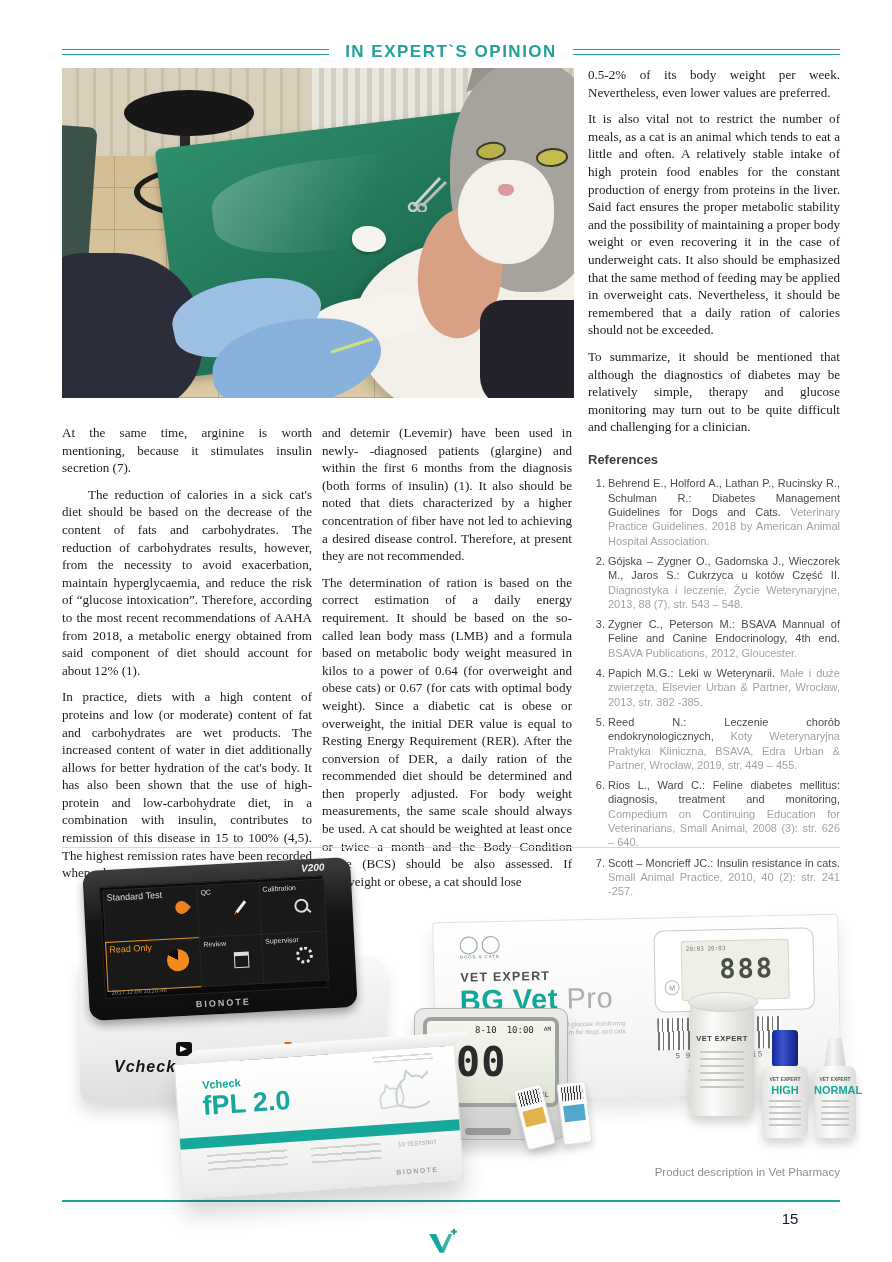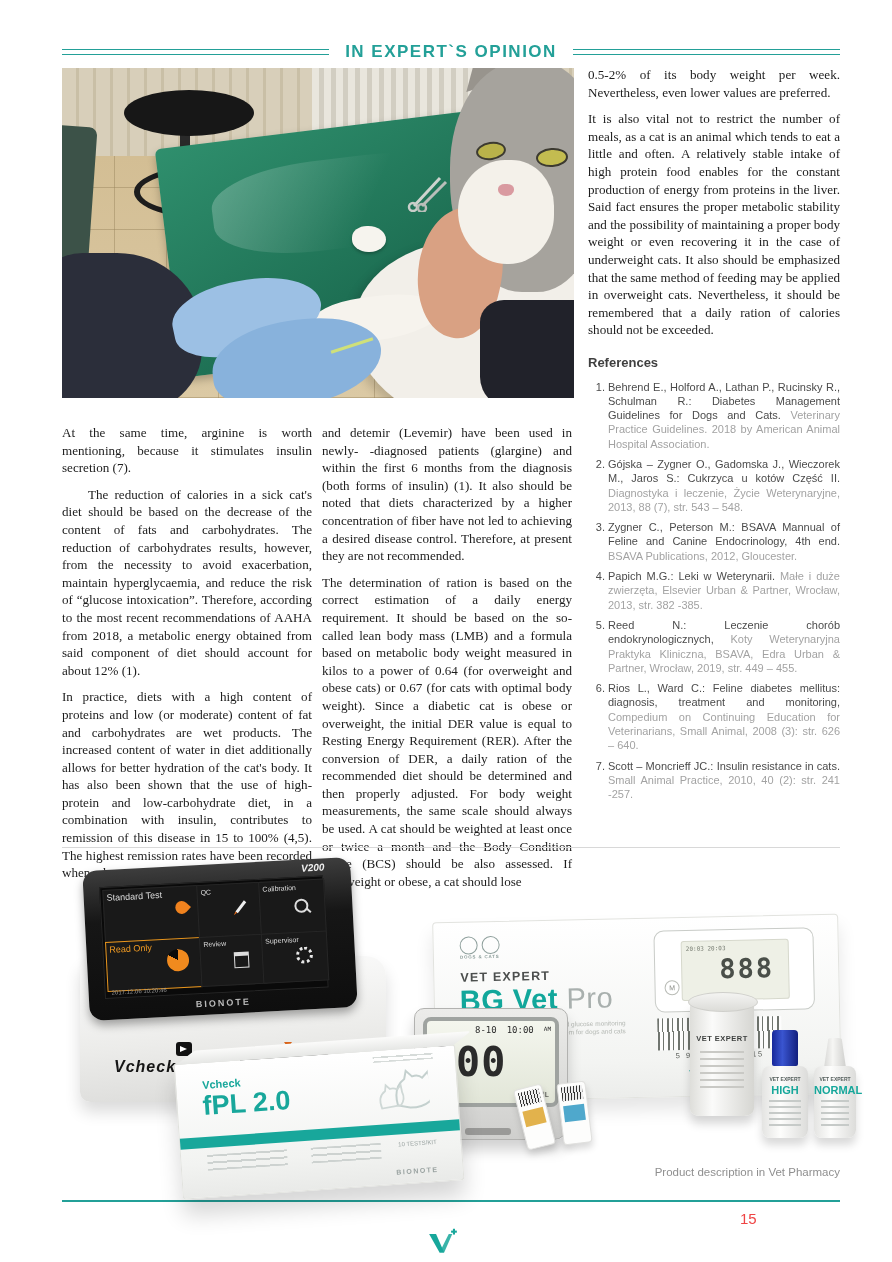--- a/index.html
+++ b/index.html
@@ -55,21 +55,21 @@
   .col-right{left:588px;top:66px;width:252px;}
   
   .refs-head{margin:15px 0 8px 0;font-family:"Liberation Sans",sans-serif;font-size:13px;font-weight:bold;color:#3f3f3f;text-align:left;}
   ol.refs{margin:0;padding:0 0 0 20px;font-family:"Liberation Sans",sans-serif;font-size:11px;line-height:14.3px;color:#4b4b4b;text-align:justify;}
   ol.refs li{margin:0 0 6px 0;}
   .ref-sec{color:#a3a3a3;}
   
   .rule-gray{position:absolute;left:62px;top:847px;width:778px;height:1px;background:#d8d8d8;}
   .prod-cap{position:absolute;left:440px;top:1166px;width:400px;text-align:right;font-size:11.5px;color:#8f8f8f;}
   .rule-teal{position:absolute;left:62px;top:1200px;width:778px;height:2px;background:#23A098;}
-  .pagenum{position:absolute;left:740px;top:1210px;width:100px;text-align:left;font-size:15px;color:#ef4444;}
+  .pagenum{position:absolute;left:740px;top:1210px;width:100px;text-align:center;font-size:15px;color:#0f172a;}
   .footlogo{position:absolute;left:428px;top:1228px;}
   
   .prod{position:absolute;left:62px;top:858px;width:778px;height:320px;}
   
   .v200{position:absolute;left:12px;top:6px;width:330px;height:244px;}
   .v200-body{position:absolute;left:6px;top:92px;width:306px;height:146px;border-radius:16px 20px 10px 10px;
      background:linear-gradient(175deg,#fdfdfd,#ececea 55%,#d9d9d7);box-shadow:0 10px 16px rgba(0,0,0,.14);}
   .v200-panel{position:absolute;left:12px;top:0;width:268px;height:150px;border-radius:14px;transform:rotate(-3deg);
      background:linear-gradient(180deg,#3d3d3d,#161616 35%,#0e0e0e);box-shadow:0 5px 10px rgba(0,0,0,.35);}
   .v200-model{position:absolute;right:26px;top:3px;color:#eee;font-size:10px;font-style:italic;font-weight:bold;}
@@ -224,20 +224,21 @@
   </div>
 
   <div class="col col-mid">
     <p>and detemir (Levemir) have been used in newly- -diagnosed patients (glargine) and within the first 6 months from the diagnosis (both forms of insulin) (1). It also should be noted that diets characterized by a higher concentration of fiber have not led to achieving a desired disease control. Therefore, at present they are not recommended.</p>
     <p>The determination of ration is based on the correct estimation of a daily energy requirement. It should be based on the so-called lean body mass (LMB) and a formula based on metabolic body weight measured in kilos to a power of 0.64 (for overweight and obese cats) or 0.67 (for cats with optimal body weight). Since a diabetic cat is obese or overweight, the initial DER value is equal to Resting Energy Requirement (RER). After the conversion of DER, a daily ration of the recommended diet should be determined and then properly adjusted. For body weight measurements, the same scale should always be used. A cat should be weighted at least once or twice a month and the Body Condition Score (BCS) should be also assessed. If overweight or obese, a cat should lose</p>
   </div>
 
   <div class="col col-right">
     <p>0.5-2% of its body weight per week. Nevertheless, even lower values are preferred.</p>
     <p>It is also vital not to restrict the number of meals, as a cat is an animal which tends to eat a little and often. A relatively stable intake of high protein food enables for the constant production of energy from proteins in the liver. Said fact ensures the proper metabolic stability and the possibility of maintaining a proper body weight or even recovering it in the case of underweight cats. It also should be emphasized that the same method of feeding may be applied in overweight cats. Nevertheless, it should be remembered that a daily ration of calories should not be exceeded.</p>
+    <p>To summarize, it should be mentioned that although the diagnostics of diabetes may be relatively simple, therapy and glucose monitoring may turn out to be quite difficult and challenging for a clinician.</p>
     <div class="refs-head">References</div>
     <ol class="refs">
       <li><span class="ref-main">Behrend E., Holford A., Lathan P., Rucinsky R., Schulman R.: Diabetes Management Guidelines for Dogs and Cats.</span> <span class="ref-sec">Veterinary Practice Guidelines. 2018 by American Animal Hospital Association.</span></li>
       <li><span class="ref-main">Gójska – Zygner O., Gadomska J., Wieczorek M., Jaros S.: Cukrzyca u kotów Część II.</span> <span class="ref-sec">Diagnostyka i leczenie, Życie Weterynaryjne, 2013, 88 (7), str. 543 – 548.</span></li>
       <li><span class="ref-main">Zygner C., Peterson M.:  BSAVA Mannual of Feline and Canine Endocrinology, 4th end.</span> <span class="ref-sec">BSAVA Publications, 2012, Gloucester.</span></li>
       <li><span class="ref-main">Papich M.G.: Leki w Weterynarii.</span> <span class="ref-sec">Małe i duże zwierzęta, Elsevier Urban &amp; Partner, Wrocław, 2013, str. 382 -385.</span></li>
       <li><span class="ref-main">Reed N.: Leczenie chorób endokrynologicznych,</span> <span class="ref-sec">Koty Weterynaryjna Praktyka Kliniczna, BSAVA, Edra Urban &amp; Partner, Wrocław, 2019, str. 449 – 455.</span></li>
       <li><span class="ref-main">Rios L., Ward C.: Feline diabetes mellitus: diagnosis, treatment and monitoring,</span> <span class="ref-sec">Compedium on Continuing Education for Veterinarians, Small Animal, 2008 (3): str. 626 – 640.</span></li>
       <li><span class="ref-main">Scott – Moncrieff JC.: Insulin resistance in cats.</span> <span class="ref-sec">Small Animal Practice, 2010, 40 (2): str. 241 -257.</span></li>
     </ol>

